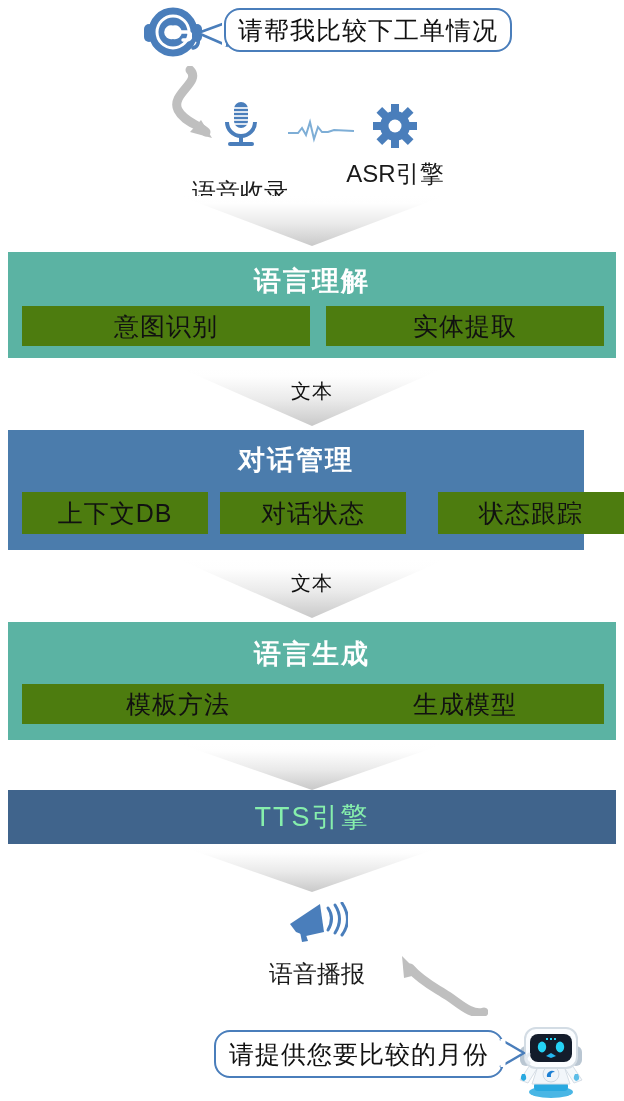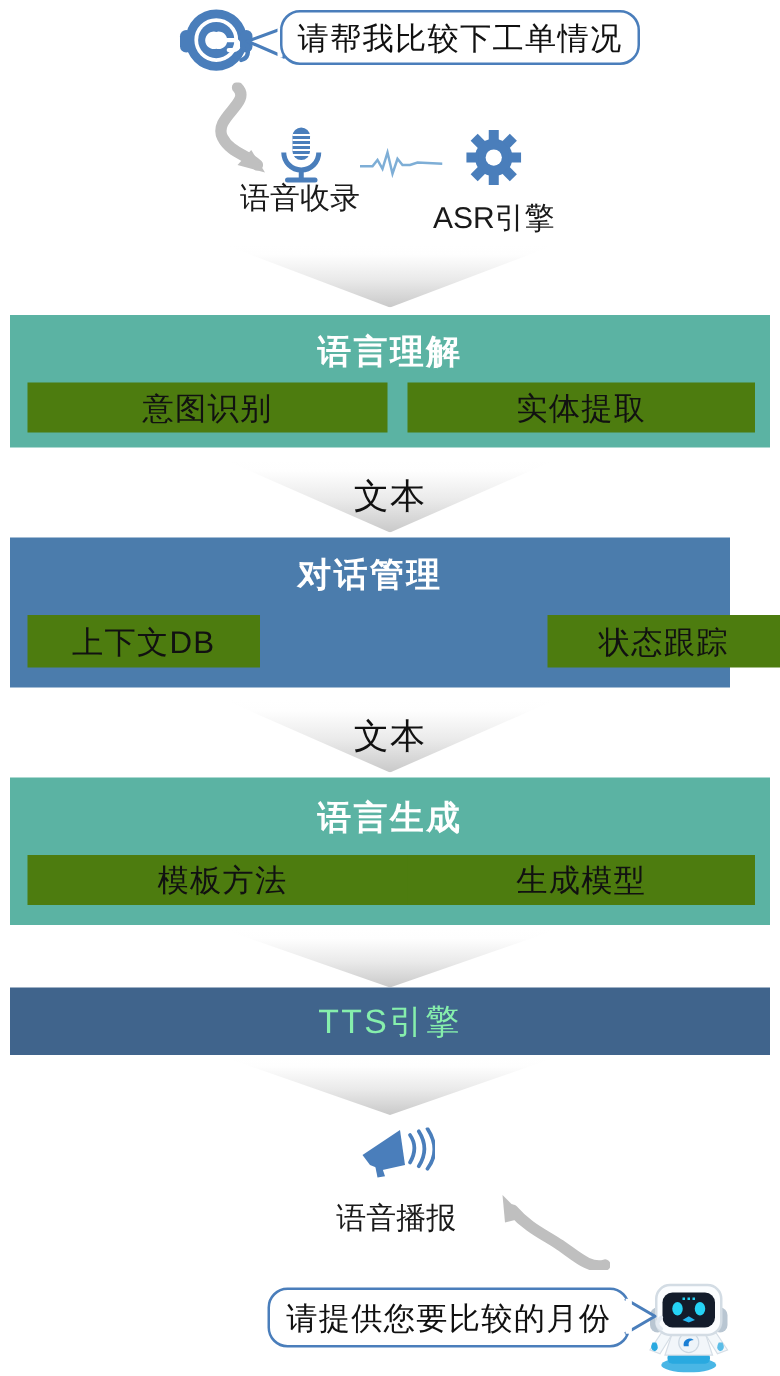--- a/index.html
+++ b/index.html
@@ -44,21 +44,21 @@
   }
 
   
   .chev{
     position:absolute;
     background:linear-gradient(to bottom,#ffffff 0%,#fefefe 15%,#eaeaea 55%,#c9c9c9 100%);
     clip-path:polygon(0 0,100% 0,50% 100%);
   }
   .chev-label{
     position:absolute;text-align:center;width:100%;
-    font-size:28px;color:#111;letter-spacing:1px;
+    font-size:20px;color:#111;letter-spacing:1px;
   }
 
   .caption{
     position:absolute;text-align:center;font-size:24px;color:#1a1a1a;white-space:nowrap;
   }
 </style>
 </head>
 <body>
 
 <div class="abs" style="left:142px;top:6px;width:72px;height:52px;">
@@ -123,41 +123,42 @@
       <rect x="34" y="18" width="10" height="8"></rect>
       <rect x="5" y="5" width="9" height="8" transform="rotate(45 9.5 9)"></rect>
       <rect x="30" y="5" width="9" height="8" transform="rotate(-45 34.5 9)"></rect>
       <rect x="5" y="31" width="9" height="8" transform="rotate(-45 9.5 35)"></rect>
       <rect x="30" y="31" width="9" height="8" transform="rotate(45 34.5 35)"></rect>
     </g>
     <circle cx="22" cy="22" r="6.5" fill="#fff"></circle>
   </svg>
 </div>
 
-<div class="caption" style="left:180px;top:142px;width:120px;">语音收录</div>
+<div class="caption" style="left:180px;top:176px;width:120px;">语音收录</div>
 <div class="caption" style="left:335px;top:158px;width:120px;">ASR引擎</div>
 
 <div class="abs" style="left:180px;top:196px;width:264px;height:50px;">
   <div class="chev" style="left:0;top:0;width:264px;height:50px;"></div>
 </div>
 
 <div class="abs stage" style="left:8px;top:252px;width:608px;height:106px;background:#5bb3a3;">
   <div class="stage-title" style="padding-top:11px;">语言理解</div>
   <div class="chip" style="left:14px;top:54px;width:288px;height:40px;">意图识别</div>
   <div class="chip" style="left:318px;top:54px;width:278px;height:40px;">实体提取</div>
 </div>
 
 <div class="abs" style="left:180px;top:368px;width:264px;height:58px;">
   <div class="chev" style="left:0;top:0;width:264px;height:58px;"></div>
   <div class="chev-label" style="left:0;top:10px;">文本</div>
 </div>
 
 <div class="abs stage" style="left:8px;top:430px;width:576px;height:120px;background:#4b7cac;">
   <div class="stage-title" style="padding-top:12px;">对话管理</div>
   <div class="chip" style="left:14px;top:62px;width:186px;height:42px;">上下文DB</div>
+  <div class="chip" style="left:212px;top:62px;width:186px;height:42px;">对话状态</div>
   <div class="chip" style="left:410px;top:62px;width:186px;height:42px;margin-left:20px;">状态跟踪</div>
 </div>
 
 <div class="abs" style="left:180px;top:560px;width:264px;height:58px;">
   <div class="chev" style="left:0;top:0;width:264px;height:58px;"></div>
   <div class="chev-label" style="left:0;top:10px;">文本</div>
 </div>
 
 <div class="abs stage" style="left:8px;top:622px;width:608px;height:118px;background:#5bb3a3;">
   <div class="stage-title" style="padding-top:14px;">语言生成</div>

